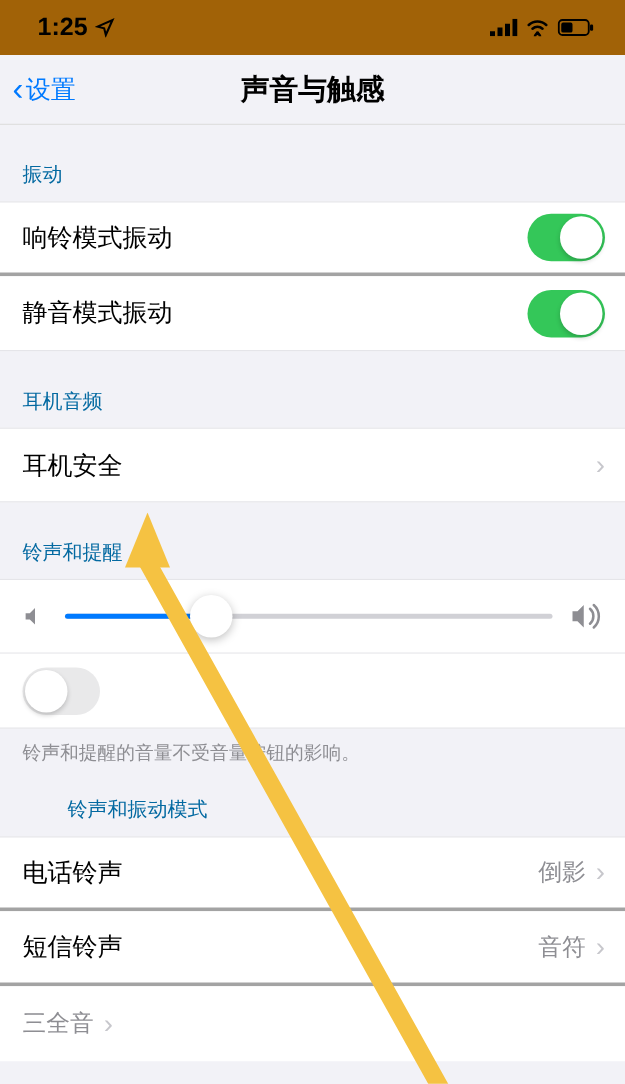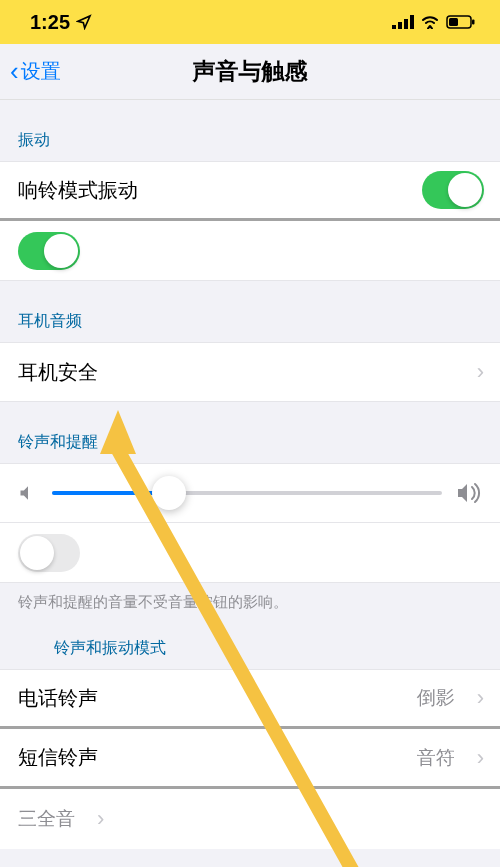--- a/index.html
+++ b/index.html
@@ -10,21 +10,21 @@
       background: #f2f2f7;
       overflow: hidden;
       position: relative;
     }
     .status-bar {
       height: 44px;
       display: flex;
       align-items: center;
       justify-content: space-between;
       padding: 0 24px 0 30px;
-      background: #fde047;
+      background: #a16207;
     }
     .status-time {
       font-size: 20px;
       font-weight: 600;
       display: flex;
       align-items: center;
       gap: 6px;
     }
     .status-icons {
       display: flex;
@@ -69,21 +69,21 @@
       height: 60px;
       display: flex;
       align-items: center;
       justify-content: space-between;
       padding: 0 16px 0 18px;
       border-bottom: 3px solid #a3a3a3;
       font-size: 20px;
     }
     .row:last-of-type { border-bottom: none; }
     .row-label { color: #000; }
-    .row-value { color: #8e8e93; display: flex; gap: 22px; font-size: 19px;}
+    .row-value { color: #8e8e93; display: flex; gap: 8px; font-size: 19px;}
     .chevron {
       color: #c7c7cc;
       font-size: 22px;
       font-weight: 300;
     }
     .toggle {
       width: 62px;
       height: 38px;
       border-radius: 19px;
       position: relative;
@@ -187,20 +187,21 @@
 </div>
 
 <div class="section-header">振动</div>
 <div class="row group-top">
   <span class="row-label">响铃模式振动</span>
   <div class="toggle on">
       <div class="toggle-knob"></div>
     </div>
 </div>
 <div class="row group-bottom-line">
+  <span class="row-label">静音模式振动</span>
   <div class="toggle on">
       <div class="toggle-knob"></div>
     </div>
 </div>
 
 <div class="section-header">耳机音频</div>
 <div class="row group-top group-bottom-line">
   <span class="row-label">耳机安全</span>
   <span class="chevron">›</span>
 </div>

